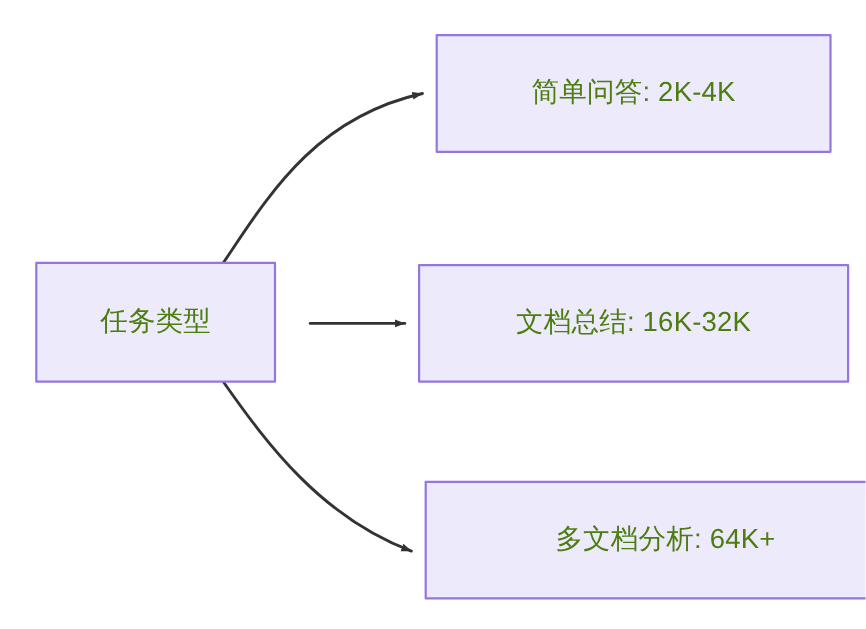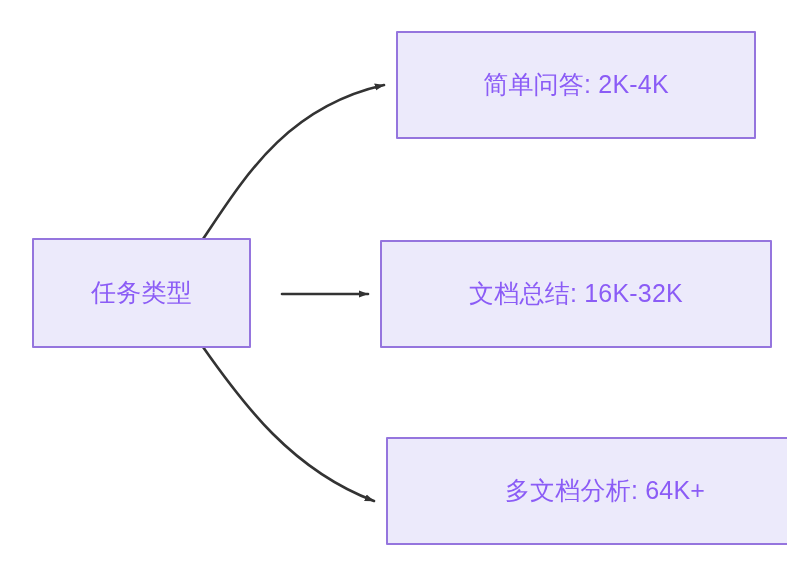--- a/index.html
+++ b/index.html
@@ -30,21 +30,21 @@
     box-sizing: border-box;
     background: #ECEAFB;
     border: 2px solid #9575DE;
     border-radius: 1px;
     display: flex;
     align-items: center;
     justify-content: center;
     z-index: 2;
   }
   .node-label {
-    color: #8b5cf6;
+    color: #4d7c0f;
     font-size: 25px;
     line-height: 1.1;
     letter-spacing: 0.2px;
     white-space: nowrap;
     text-align: center;
   }
   #node-root {
     left: 32px;
     top: 238px;
     width: 219px;

